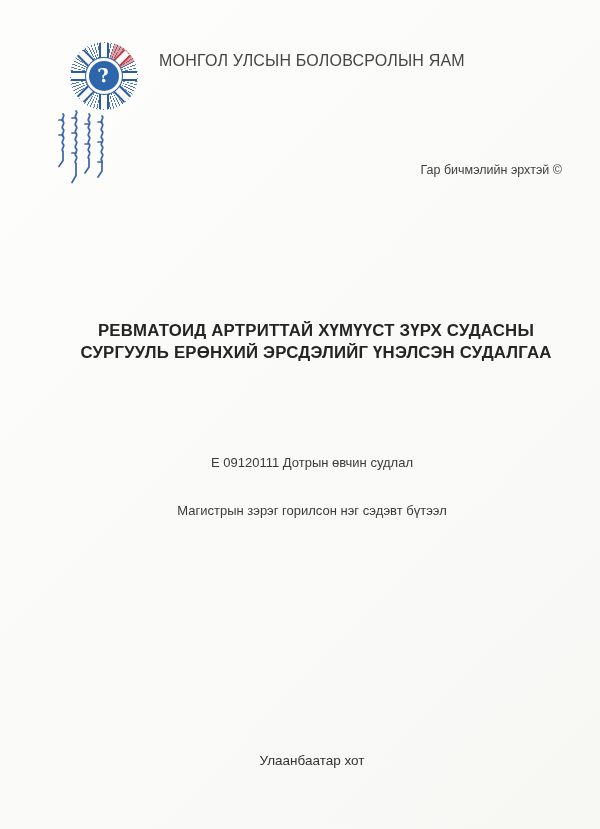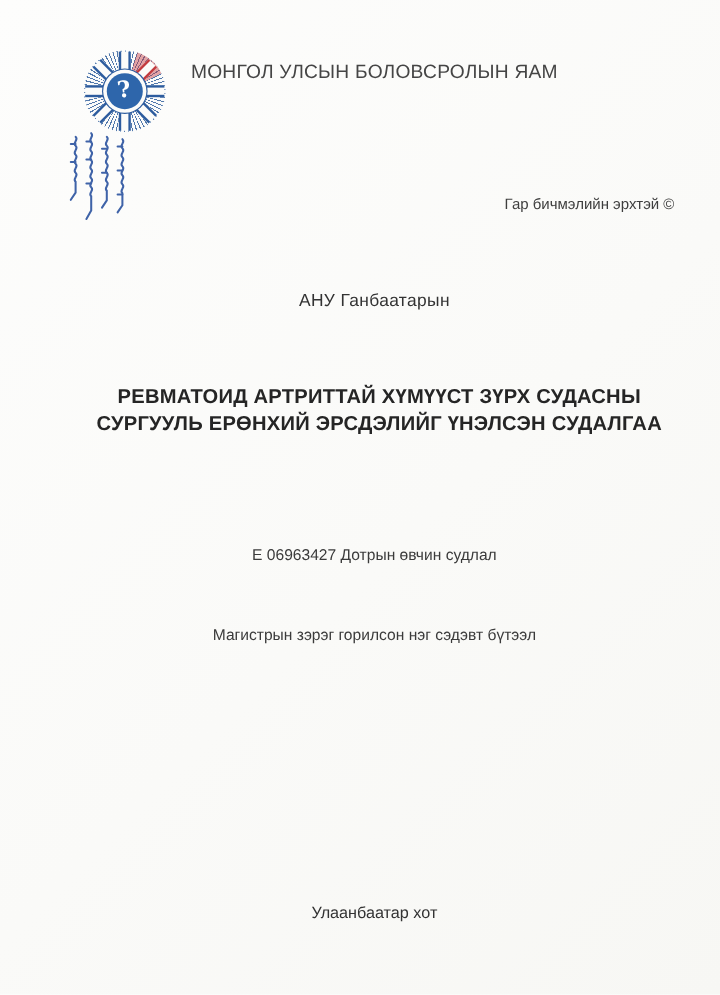--- a/index.html
+++ b/index.html
@@ -22,21 +22,21 @@
   .copyright-line { position:absolute; top:163px; right:38px; font-size:12.5px; color:#3e3e3e; }
 
   .author-line { top:243px; font-size:14.5px; color:#333; letter-spacing:0.3px; }
 
   .title-block {
     top:320px; font-size:16.8px; font-weight:bold; line-height:22px;
     color:#252525; letter-spacing:0.2px;padding-left:32px;
   }
 
   .program-line { top:455px; font-size:13px; color:#3b3b3b; }
-  .degree-line  { top:521px; font-size:13px; color:#3b3b3b; }
+  .degree-line  { top:503px; font-size:13px; color:#3b3b3b; }
 
   .footer-block { top:751px; font-size:13.5px; line-height:20px; color:#333; }
 
   
   .emblem { position:absolute; left:69px; top:41px; width:70px; height:70px; }
   .emblem-rays {
     position:absolute; inset:1px; border-radius:50%;
     background: repeating-conic-gradient(#33619e 0deg 1.6deg, #fbfbfa 1.6deg 5.8deg);
     opacity:0.85;
   }
@@ -106,28 +106,27 @@
         <path d="M33 8 c3 2.5 -3 5 0 7.5 c3 2.5 -3 5 0 7.5 c3 2.5 -3 5 0 7.5 c3 2.5 -3 5 0 7.5 c3 2.5 -3 5 0 7.5 c3 2.5 -3 5 0 7.5 l0 8 l-4 6"></path>
         <path d="M29 18 l4 0 M29 38 l4 0"></path>
         <path d="M46 10 c3 2.5 -3 5 0 7.5 c3 2.5 -3 5 0 7.5 c3 2.5 -3 5 0 7.5 c3 2.5 -3 5 0 7.5 c3 2.5 -3 5 0 7.5 c3 2.5 -3 5 0 7.5 l0 10 l-4 6"></path>
         <path d="M42 16 l4 0 M42 36 l4 0 M42 56 l4 0"></path>
       </g>
     </svg>
   </div>
 
   <div class="copyright-line">Гар бичмэлийн эрхтэй ©</div>
 
-  <div class="center-line author-line">АНУ Ганбаатарын</div>
 
   <div class="center-line title-block">
     <div>РЕВМАТОИД АРТРИТТАЙ ХҮМҮҮСТ ЗҮРХ СУДАСНЫ</div>
     <div>СУРГУУЛЬ ЕРӨНХИЙ ЭРСДЭЛИЙГ ҮНЭЛСЭН СУДАЛГАА</div>
   </div>
 
-  <div class="center-line program-line">Е 06963427 Дотрын өвчин судлал</div>
+  <div class="center-line program-line">Е 09120111 Дотрын өвчин судлал</div>
 
   <div class="center-line degree-line">Магистрын зэрэг горилсон нэг сэдэвт бүтээл</div>
 
   <div class="center-line footer-block">
     <div>Улаанбаатар хот</div>
   </div>
 
 </div>
 
 </body></html>

